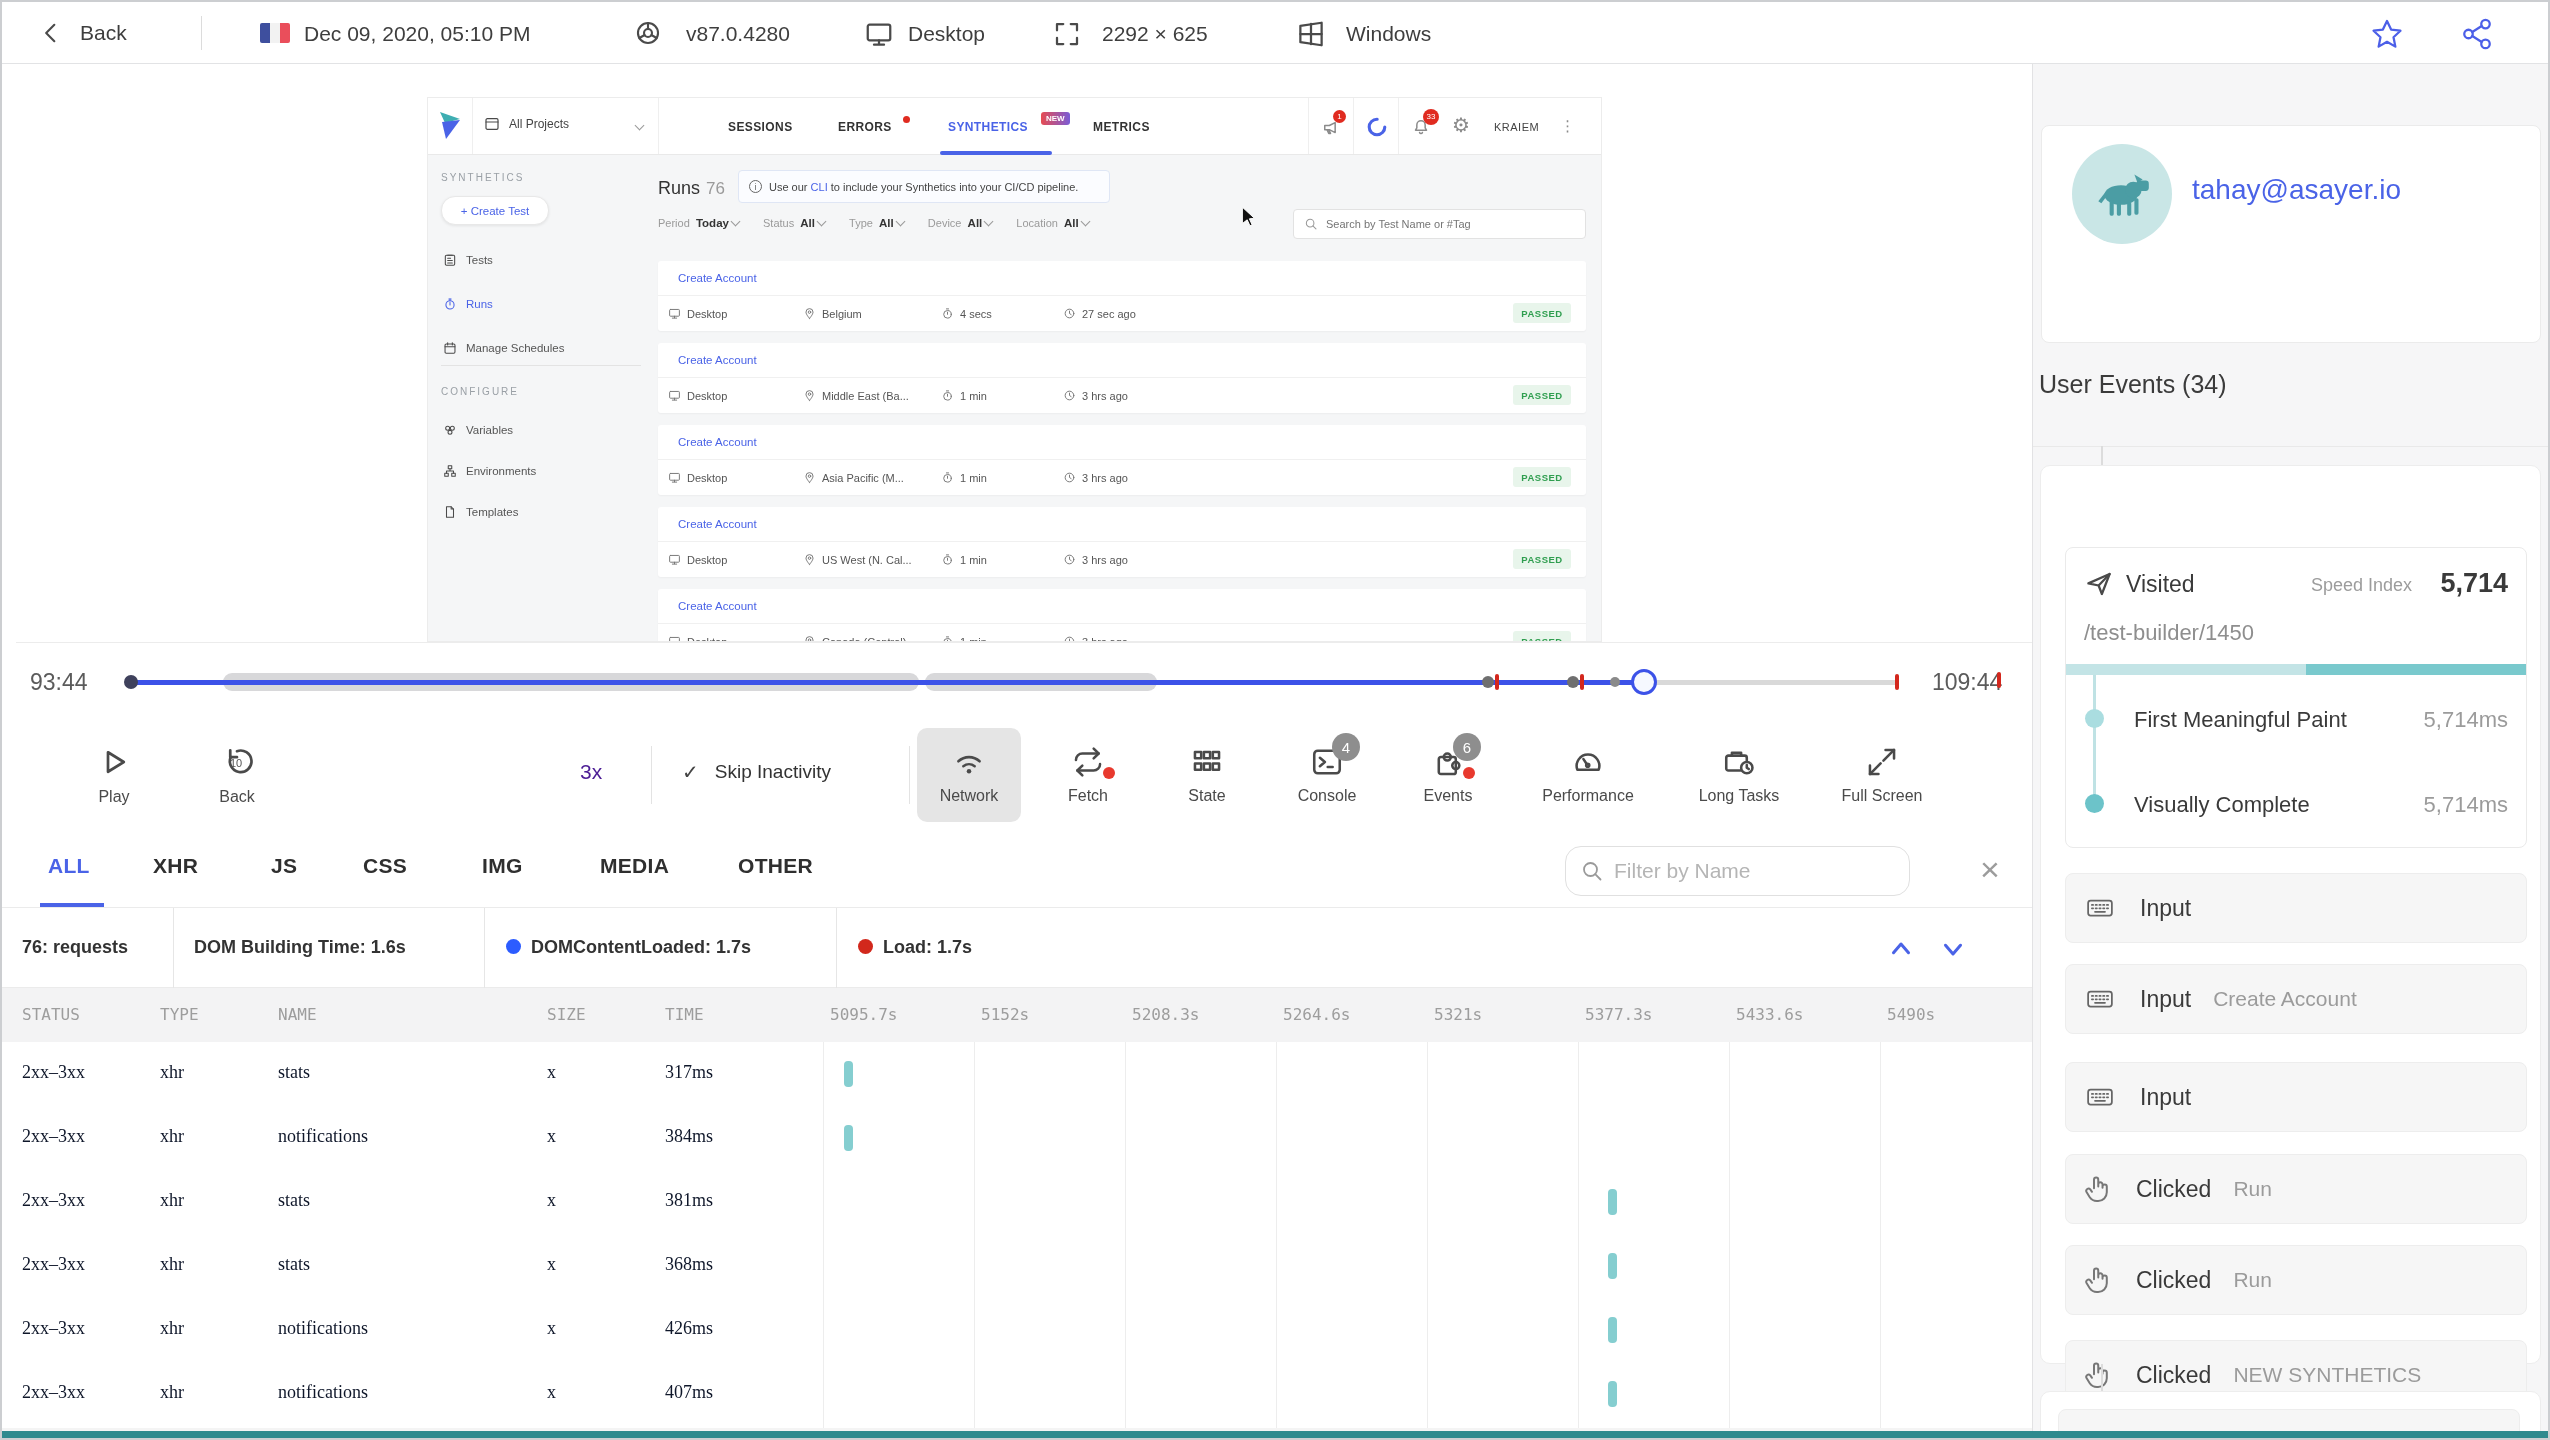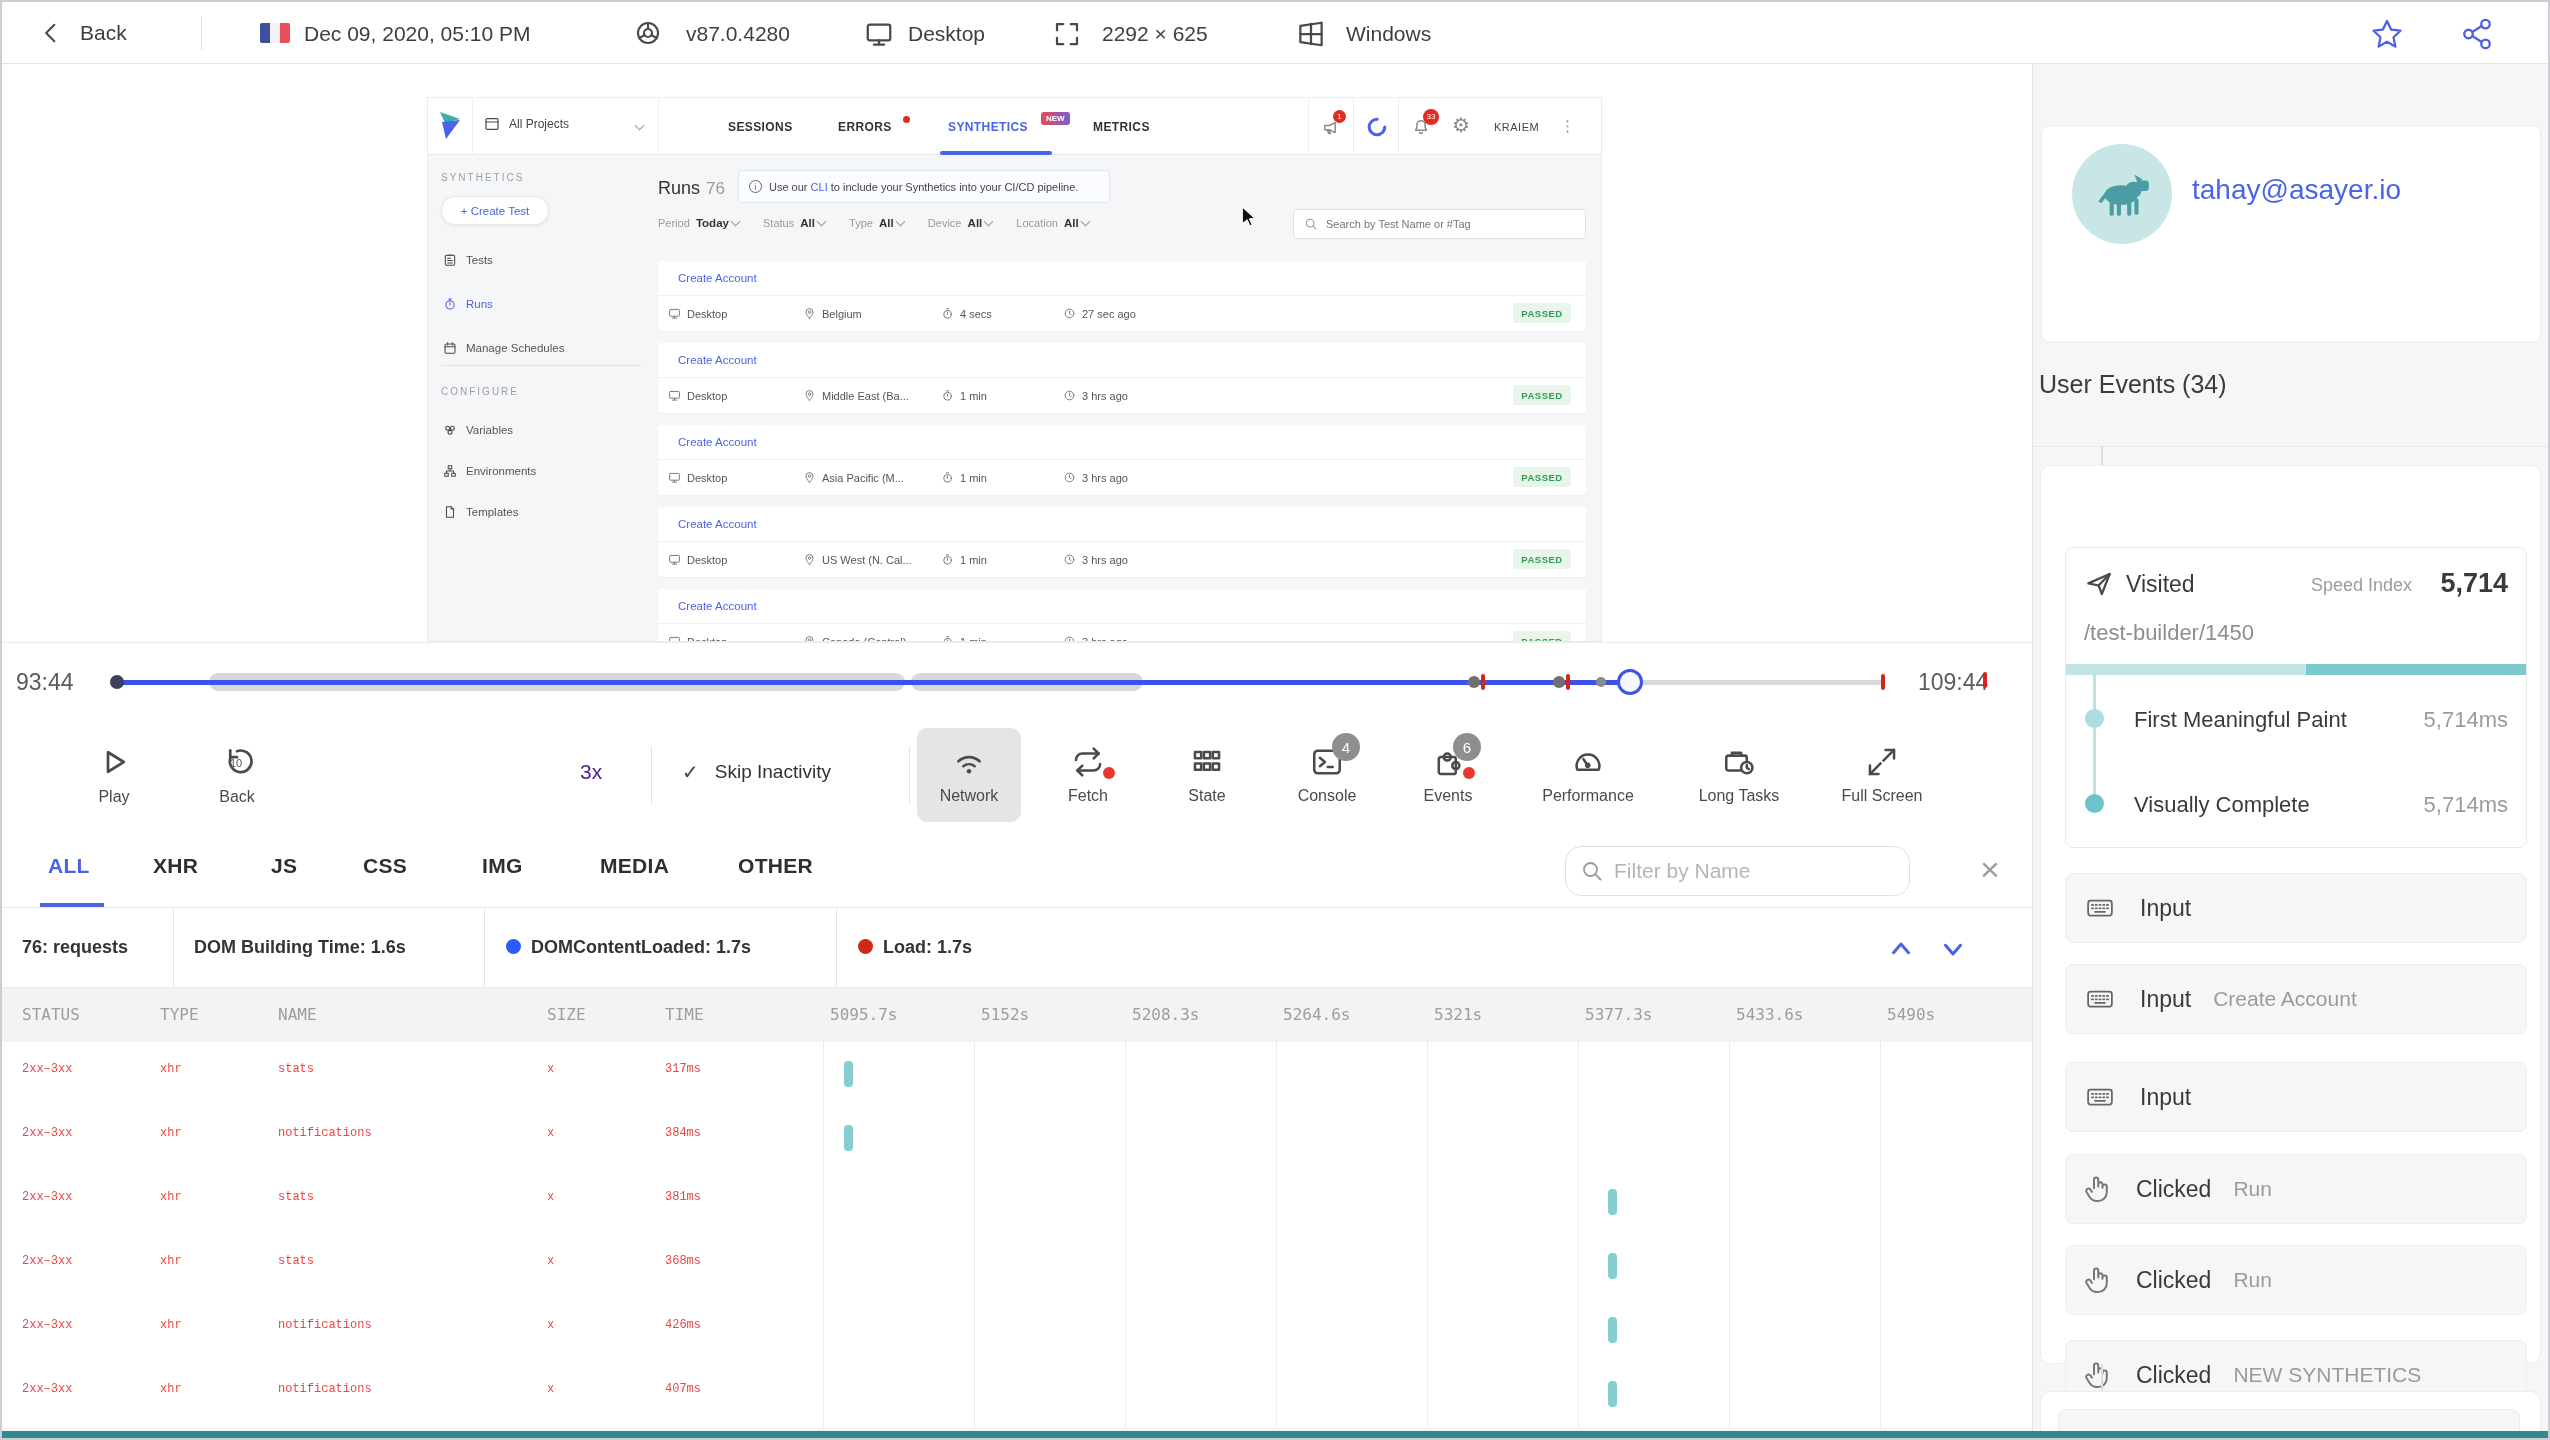--- a/index.html
+++ b/index.html
@@ -27,21 +27,21 @@
   .app-side .lbl { font-size:10px; letter-spacing:2px; color:#9aa0a6; }
   .side-item { position:absolute; display:flex; align-items:center; gap:9px; font-size:11.5px; color:#555; }
   .pill { position:absolute; background:#fff; border:1px solid #e8e8e8; border-radius:14px; box-shadow:0 1px 3px rgba(0,0,0,.08); color:#4a63e7; font-size:11.5px; display:flex; align-items:center; justify-content:center; }
   .run-card { position:absolute; left:230px; width:928px; height:70px; background:#fff; border-radius:3px; box-shadow:0 1px 2px rgba(0,0,0,.04); }
   .run-card .link-row { height:35px; border-bottom:1px solid #f0f0f0; display:flex; align-items:center; padding-left:20px; }
   .run-card .link { color:#4a63e7; font-size:11.5px; }
   .run-card .det { position:absolute; top:35px; height:35px; display:flex; align-items:center; gap:6px; font-size:11px; color:#555; }
   .passed { position:absolute; right:15px; top:42px; width:58px; height:20px; background:#e8f5eb; color:#2f9e4f; font-size:9.5px; font-weight:700; letter-spacing:.5px; display:flex; align-items:center; justify-content:center; border-radius:3px; }
 
   
-  .timeline { position:absolute; left:0; top:640px; width:2030px; height:78px; background:#fff; border-top:1px solid #ececec; }
+  .timeline { position:absolute; left:14px; top:640px; width:2030px; height:78px; background:#fff; border-top:1px solid #ececec; }
   .t-label { position:absolute; top:26px; font-size:23px; color:#5b5b5b; }
   .track { position:absolute; left:112px; top:0; width:1770px; height:78px; }
   .inact { position:absolute; top:30px; height:18px; border-radius:9px; background:#d8d8da; }
   .t-line { position:absolute; top:36.5px; height:5px; }
   .t-tick { position:absolute; top:31px; width:4px; height:16px; border-radius:2px; background:#d3271d; }
   .t-dot { position:absolute; border-radius:50%; }
 
   
   .controls { position:absolute; left:0; top:718px; width:2030px; height:110px; background:#fff; }
   .ctl { position:absolute; top:8px; width:120px; height:94px; display:flex; flex-direction:column; align-items:center; justify-content:center; gap:8px; }
@@ -58,21 +58,21 @@
   .tab-underline { position:absolute; left:38px; bottom:0; width:64px; height:4px; background:#4a63e7; }
   .filterbox { position:absolute; left:1563px; top:16px; width:345px; height:50px; border:1px solid #e0e0e0; border-radius:16px; background:#fff; display:flex; align-items:center; padding:0 14px; gap:10px; }
   .filterbox input { border:none; outline:none; font-size:21px; color:#555; width:260px; font-family:"Liberation Sans",sans-serif; background:transparent; }
   .filterbox input::placeholder { color:#b5b5b5; }
   .net-summary { position:absolute; left:0; top:906px; width:2030px; height:80px; background:#fff; border-bottom:1px solid #ebebeb; font-size:18px; font-weight:600; color:#333; }
   .sum-item { position:absolute; top:29px; white-space:nowrap; }
   .sum-div { position:absolute; top:0; width:1px; height:80px; background:#e6e6e6; }
   .sdot { display:inline-block; width:15px; height:15px; border-radius:50%; margin-right:10px; vertical-align:-1px; }
   .net-header { position:absolute; left:0; top:986px; width:2030px; height:54px; background:#f3f3f4; font-family:"DejaVu Sans Mono", monospace; font-size:16px; color:#9d9d9d; }
   .nh { position:absolute; top:17px; }
-  .net-rows { position:absolute; left:0; top:1040px; width:2030px; height:386px; background:#fff; font-family:Liberation Mono, monospace; font-size:12px; color:#ef4444; }
+  .net-rows { position:absolute; left:0; top:1040px; width:2030px; height:386px; background:#fff; font-family:Liberation Serif, serif; font-size:18px; color:#0f172a; }
   .gline { position:absolute; top:0; width:1px; height:386px; background:#ededed; }
   .nrow { position:absolute; left:0; width:2030px; height:64px; }
   .nrow span { position:absolute; top:20px; white-space:nowrap; }
   .reqbar { position:absolute; top:19px; width:9px; height:26px; border-radius:4px; background:#85ced0; }
   .net-footer { position:absolute; left:0; top:1426px; width:2030px; height:7px; background:#f4f4f4; }
   .bottombar { position:absolute; left:0; top:1429px; width:2546px; height:7px; background:#2e8a8e; z-index:40; }
 
   
   .rightbar { position:absolute; left:2030px; top:62px; width:516px; height:1374px; background:#f6f6f7; border-left:1px solid #e2e2e4; }
   .usercard { position:absolute; left:8px; top:61px; width:500px; height:218px; background:#fff; border:1px solid #ebebeb; border-radius:8px; }

